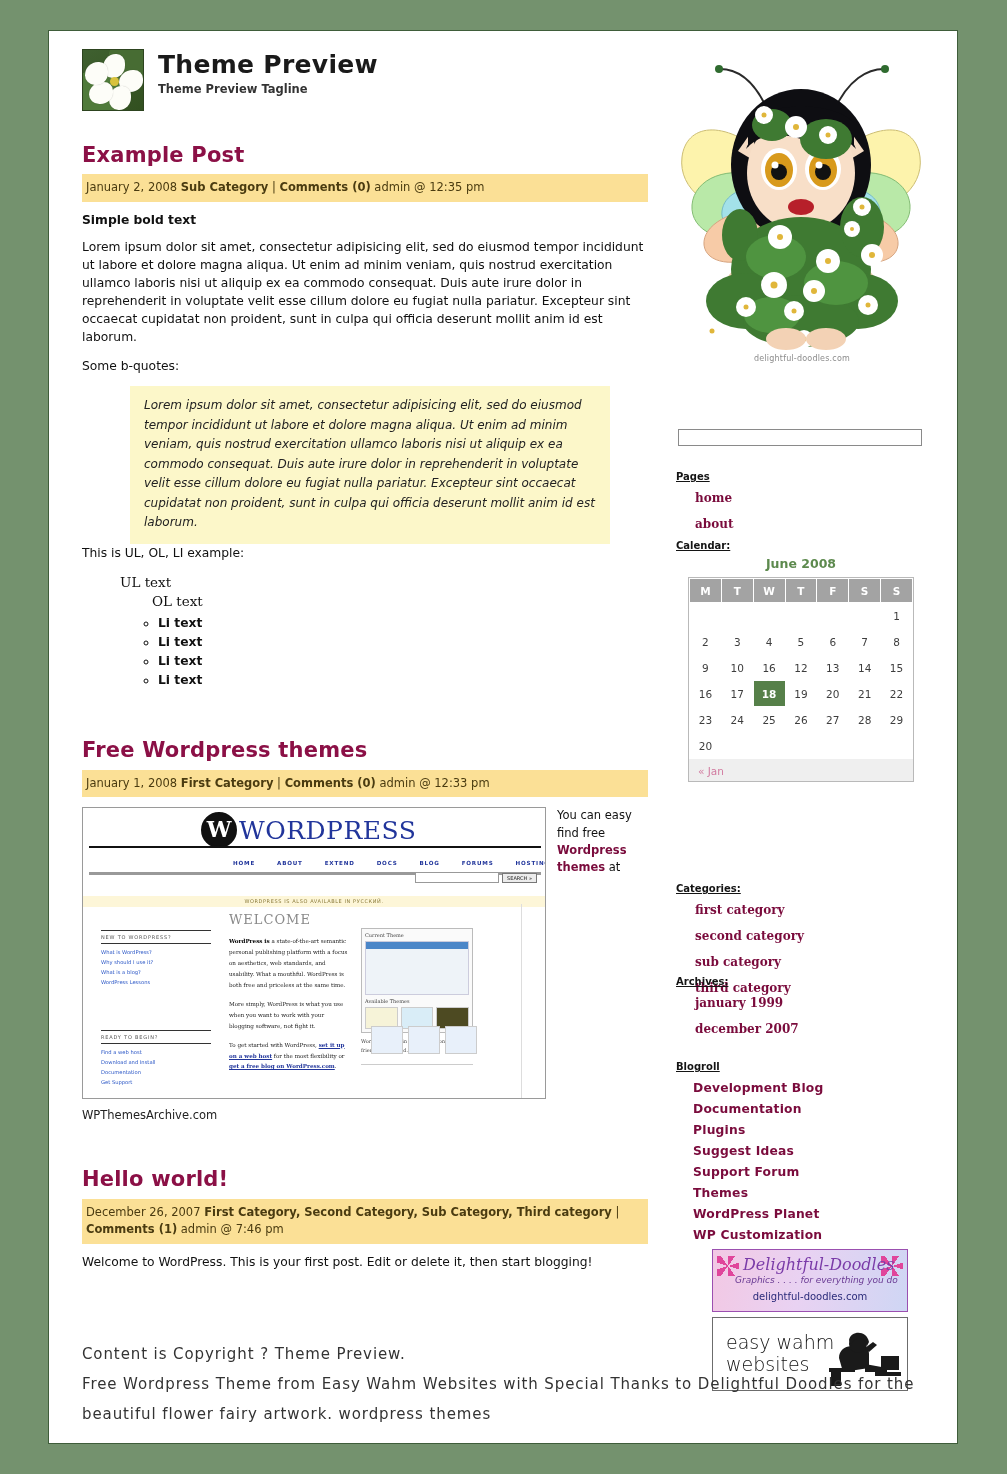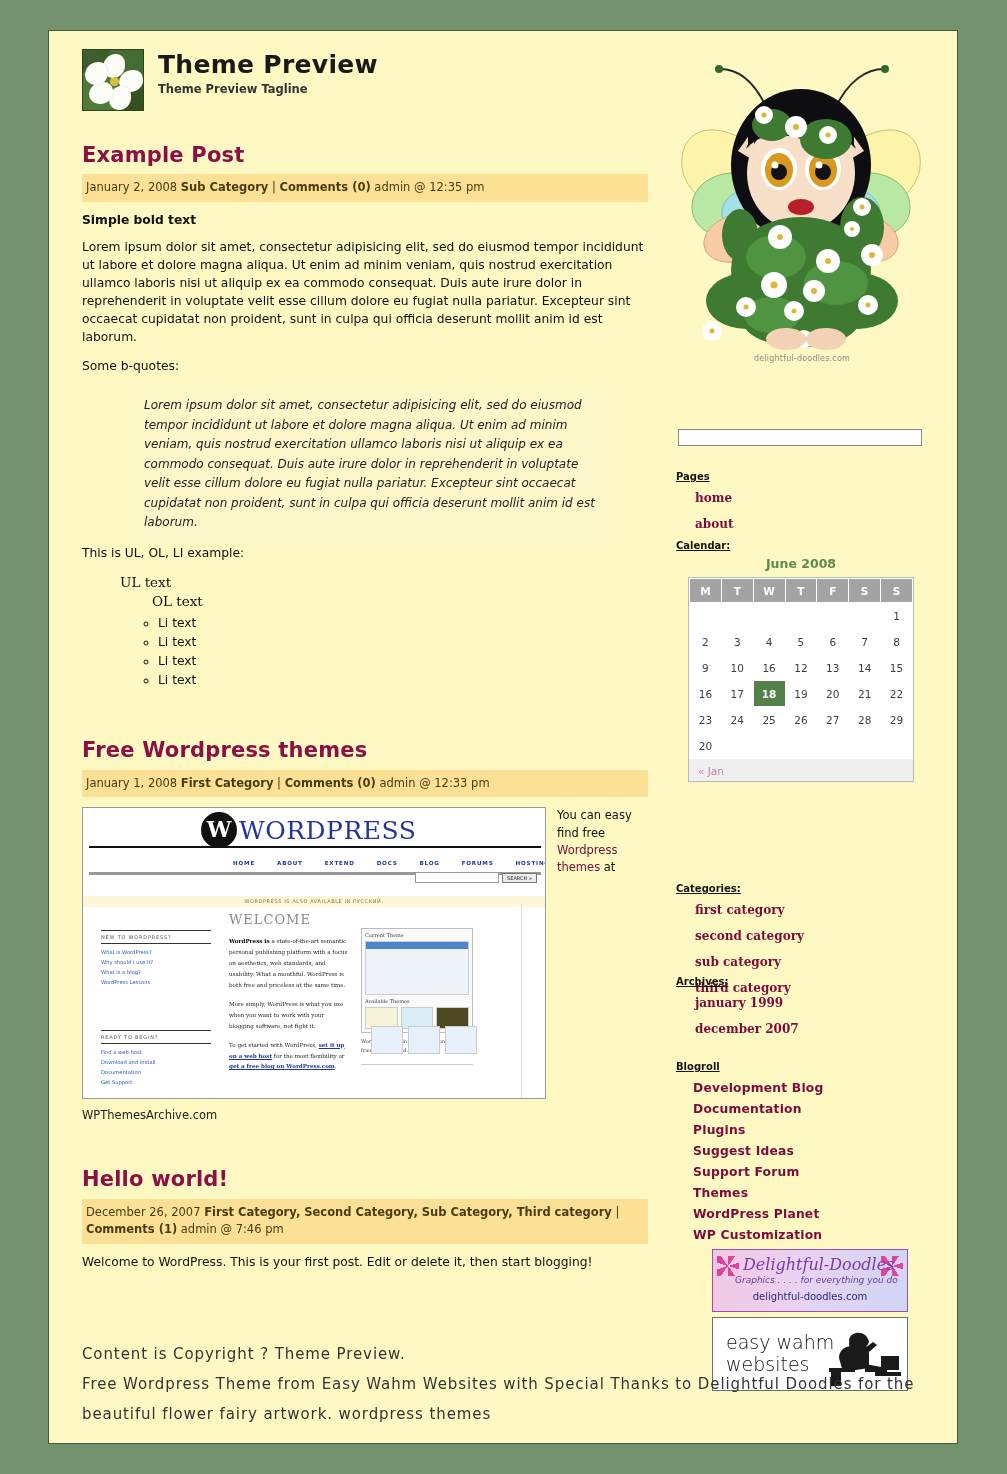--- a/index.html
+++ b/index.html
@@ -6,21 +6,21 @@
   body{
     width:1007px;height:1474px;
     background:#74926e;
     font-family:"DejaVu Sans","Liberation Sans",sans-serif;
     overflow:hidden;
   }
   
   #page-frame{
     position:absolute;left:48px;top:30px;
     width:910px;height:1414px;
-    background:#fef9c3;
+    background:#ffffff;
     border:1px solid #3f5d3a;
     box-sizing:border-box;
     overflow:hidden;
   }
   #inner{position:relative;width:100%;height:100%;}
 
   
   #site-header{position:absolute;left:33px;top:18px;display:flex;align-items:flex-start;}
   #site-logo{
     width:62px;height:62px;flex:0 0 62px;
@@ -68,31 +68,31 @@
     font-size:12px;line-height:1.62;
     padding:10px 14px 11px 14px;
     width:480px;box-sizing:border-box;
   }
   .after-bq{margin-top:20px;}
 
   ul.ul-demo{margin:6px 0 0 0;padding:0 0 0 38px;list-style:none;}
   .serif-item{font-family:"DejaVu Serif","Liberation Serif",serif;font-size:13.5px;color:#111;}
   ol.ol-demo{margin:0;padding:0 0 0 32px;list-style:none;}
   ul.li-demo{margin:2px 0 0 0;padding:0 0 0 38px;list-style:circle;}
-  ul.li-demo li{font-size:12.3px;color:#111;line-height:1.55;}
+  ul.li-demo li{font-size:12.3px;color:#111;line-height:1.55;font-weight:bold;}
 
   
   #wp-shot-row{display:flex;margin-top:10px;align-items:flex-start;}
   #wp-shot{
     width:464px;height:292px;flex:0 0 464px;
     border:1px solid #9a9a9a;background:#fff;
     position:relative;overflow:hidden;box-sizing:border-box;
   }
   #wp-aside{margin-left:11px;width:88px;font-size:11.5px;line-height:1.5;color:#111;}
-  #wp-aside .wplink{color:#7a0b3c;font-weight:normal;}
+  #wp-aside .wplink{color:#7a0b3c;font-weight:bold;}
   #wp-caption{font-size:11.5px;color:#222;margin-top:9px;}
   .wps-wmark{position:absolute;left:118px;top:4px;width:36px;height:36px;border-radius:50%;
     background:#111;border:2px solid #111;box-sizing:border-box;}
   .wps-wmark:after{content:"W";position:absolute;left:0;right:0;top:4px;text-align:center;
     color:#fff;font-family:"DejaVu Serif","Liberation Serif",serif;font-size:22px;font-weight:bold;line-height:1;}
   .wps-brand{position:absolute;left:156px;top:8px;font-family:"DejaVu Serif","Liberation Serif",serif;
     font-size:25px;color:#21359b;letter-spacing:.5px;}
   .wps-rule{position:absolute;left:6px;width:452px;height:2px;background:#111;}
   .wps-nav{position:absolute;left:150px;top:52px;font-size:5.6px;color:#21359b;letter-spacing:.8px;
     display:flex;gap:22px;font-weight:bold;}

